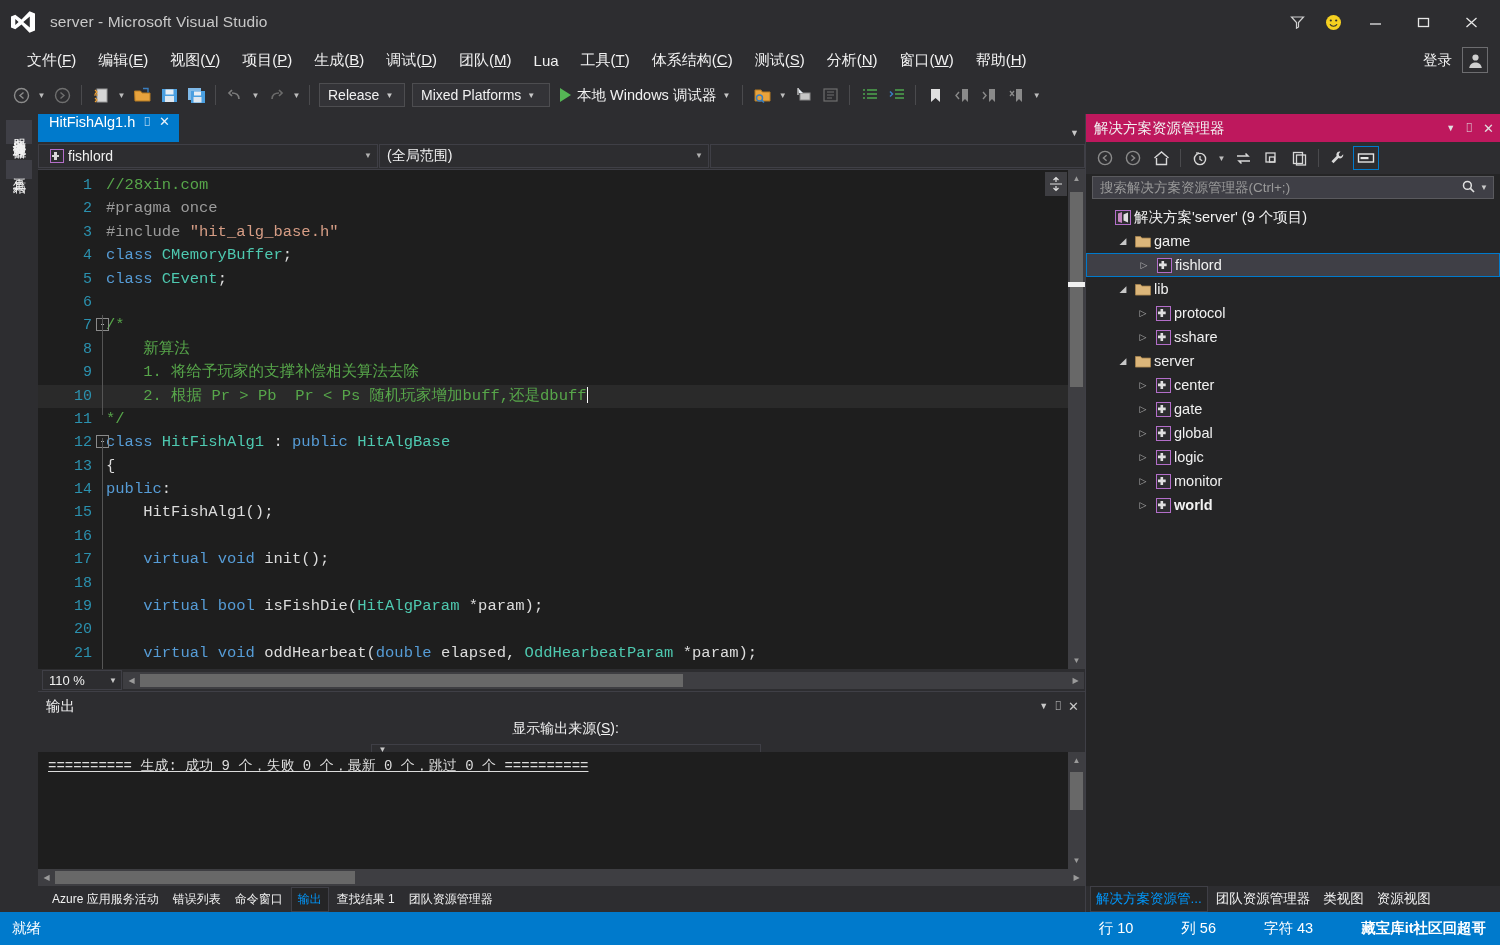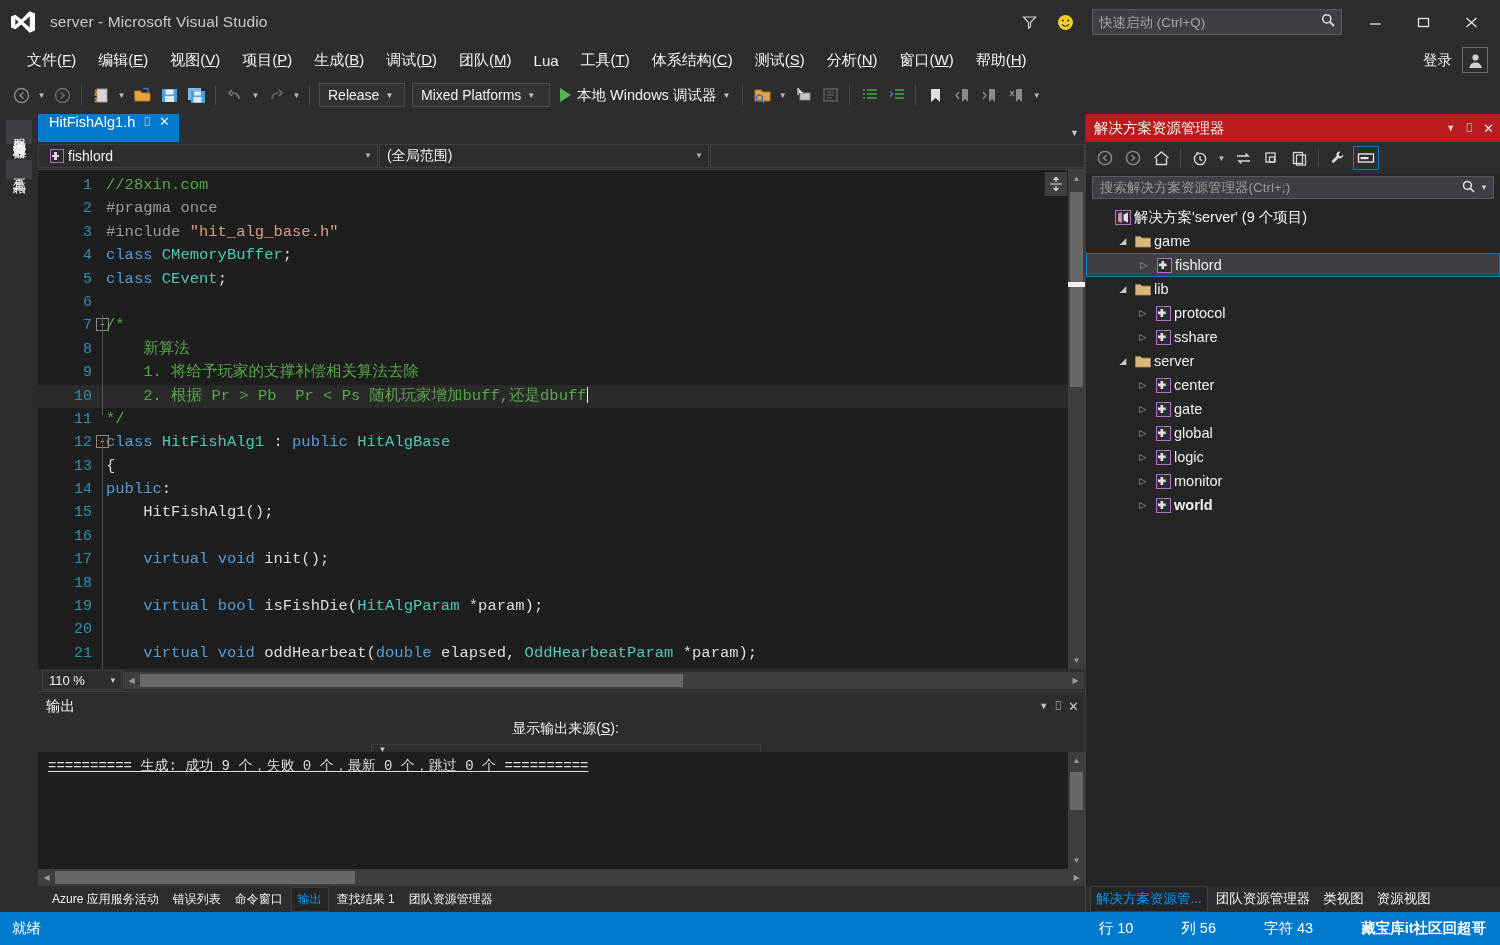--- a/index.html
+++ b/index.html
@@ -164,21 +164,21 @@
   #out-vthumb{position:absolute;left:2px;right:2px;top:20px;height:38px;background:#686868;}
   #out-hs{ height:17px;background:#3e3e42;position:relative;display:flex;align-items:center;}
   #out-hthumb{position:absolute;left:17px;width:300px;top:2px;bottom:2px;background:#686868;}
 
   #bottom-tabs{ height:26px; background:#2d2d30; display:flex; align-items:center; gap:2px; padding-left:8px;}
   .btab{ font-size:12px; color:#f1f1f1; padding:3px 6px; }
   .btab.active{ color:#0097fb; background:#252526; border:1px solid #3f3f46; }
 
   
   #solex{ width:415px; background:#252526; display:flex; flex-direction:column; border-left:1px solid #3f3f46;}
-  #se-head{ height:28px; display:flex;align-items:center; padding:0 6px 0 8px; background:#b91c1c;}
+  #se-head{ height:28px; display:flex;align-items:center; padding:0 6px 0 8px; background:#be185d;}
   #se-title{ font-size:14.5px; color:#f1f1f1;}
   #se-head-r{ margin-left:auto; display:flex;align-items:center;gap:10px;color:#e0e0e0;}
   #se-toolbar{ height:32px; display:flex;align-items:center;gap:2px;padding-left:6px;background:#2d2d30;}
   .se-btn{width:26px;height:24px;display:flex;align-items:center;justify-content:center;color:#c8c8c8;}
   .se-btn.sel{ border:1px solid #007acc; }
   .se-sep{width:1px;height:18px;background:#4a4a4d;margin:0 4px;}
   #se-search{
     height:23px;background:#3f3f46;border:1px solid #5a5a5e;margin:2px 6px 4px 6px;
     display:flex;align-items:center;padding:0 5px 0 7px;
   }
@@ -225,29 +225,20 @@
           <path fill="none" stroke="#d0d0d0" stroke-width="1.2" d="M1.5 2h12l-5 5.5v4.5l-2 1.2V7.5z"></path>
         </svg>
     </div>
     <div class="tb-ico">
       <svg width="17" height="17" viewBox="0 0 17 17">
           <circle cx="8.5" cy="8.5" r="7.5" fill="#f5d020"></circle>
           <circle cx="5.8" cy="6.5" r="1.1" fill="#2d2d30"></circle>
           <circle cx="11.2" cy="6.5" r="1.1" fill="#2d2d30"></circle>
           <path d="M5 10.2a4 4 0 0 0 7 0" fill="none" stroke="#2d2d30" stroke-width="1.2"></path>
         </svg>
-    </div>
-    <div id="quicklaunch">
-      <input value="" placeholder="快速启动 (Ctrl+Q)" style="">
-      <span>
-        <svg width="14" height="14" viewBox="0 0 14 14">
-            <circle cx="5.8" cy="5.8" r="4.1" fill="none" stroke="#e0e0e0" stroke-width="1.5"></circle>
-            <path d="M9 9l4 4" stroke="#e0e0e0" stroke-width="1.8"></path>
-          </svg>
-      </span>
     </div>
     <div class="wbtn">
       <svg width="13" height="11" viewBox="0 0 13 11">
           <path d="M1 7h11" stroke="#e6e6e6" stroke-width="1.3"></path>
         </svg>
     </div>
     <div class="wbtn">
       <svg width="13" height="11" viewBox="0 0 13 11">
           <rect x="1.5" y="1.5" width="10" height="8" fill="none" stroke="#e6e6e6" stroke-width="1.3"></rect>
         </svg>

